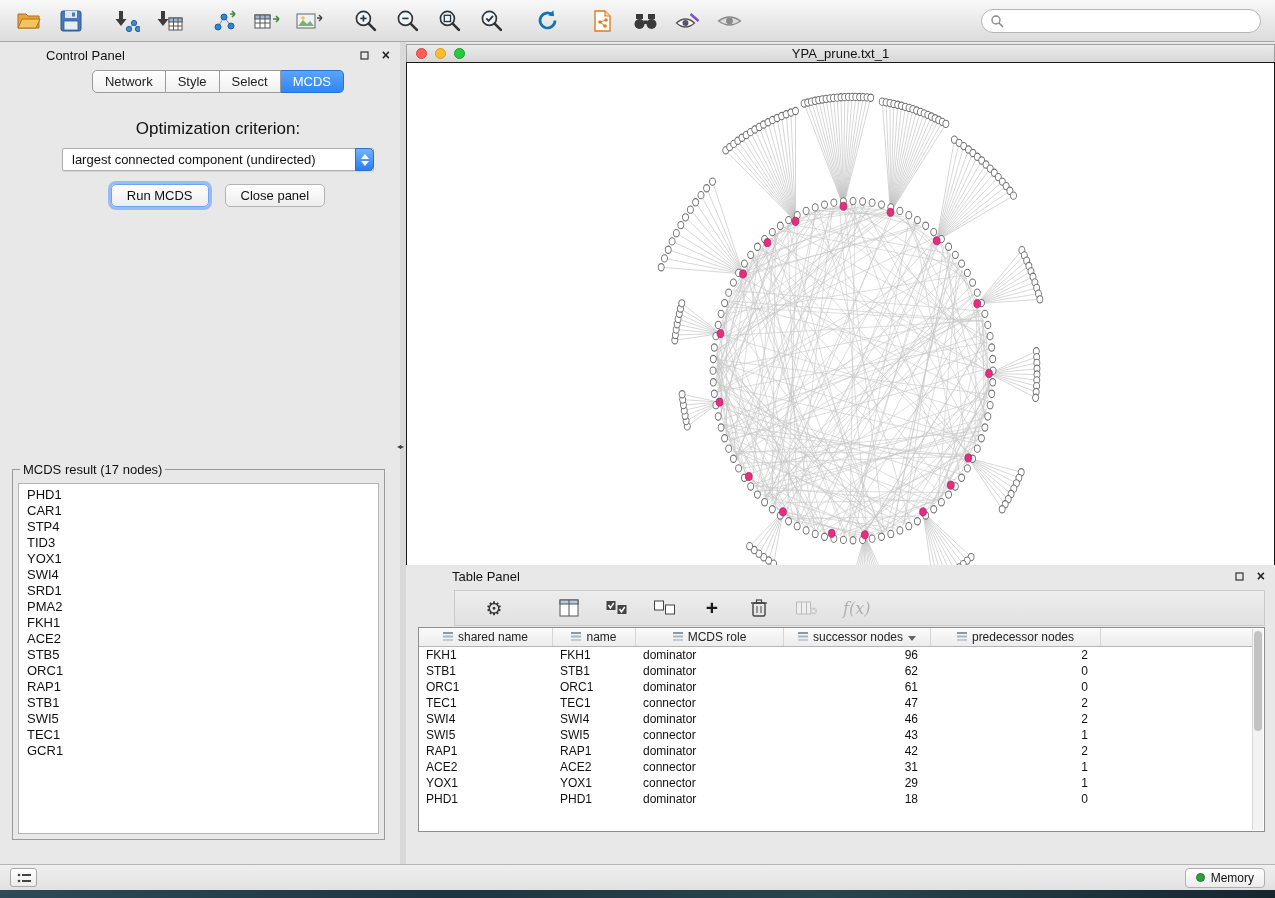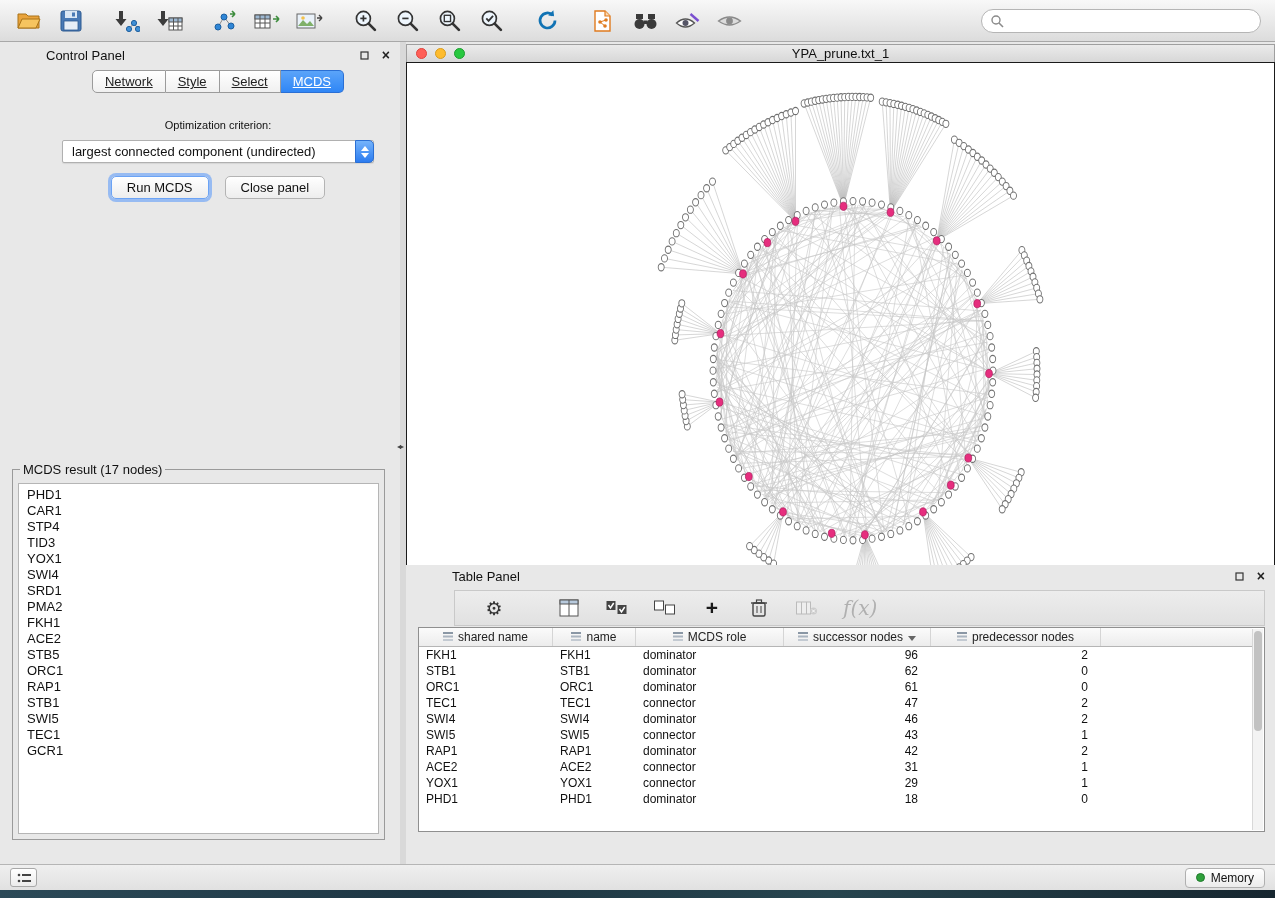--- a/index.html
+++ b/index.html
@@ -18,25 +18,25 @@
   .main{position:absolute;top:42px;left:0;right:0;bottom:34px;}
 
   
   .panel-header{height:22px;display:flex;align-items:center;padding:0 10px;font-size:13px;}
   .win-icons{margin-left:auto;display:flex;align-items:center;gap:13px;}
   .win-x{font-size:14px;font-weight:bold;line-height:10px;color:#222;}
 
   
   .control-panel{position:absolute;left:0;top:2px;width:400px;bottom:0;background:#e8e8e8;padding-left:36px;}
   .seg-tabs{display:flex;justify-content:center;margin-top:4px;}
-  .seg-tab{padding:3px 12px;font-size:13px;border:1px solid #9b9b9b;border-left:none;background:linear-gradient(#ffffff,#f0f0f0);color:#222;cursor:default;white-space:nowrap;text-decoration:underline;}
+  .seg-tab{padding:3px 12px;font-size:13px;border:1px solid #9b9b9b;border-left:none;background:linear-gradient(#ffffff,#f0f0f0);color:#222;cursor:default;white-space:nowrap;}
   .seg-tab:first-child{border-left:1px solid #9b9b9b;border-radius:5px 0 0 5px;}
   .seg-tab:last-child{border-radius:0 5px 5px 0;}
   .seg-tab.active{background:linear-gradient(#5ba4f9,#2f86f6);border-color:#2a6fd4;color:#fff;}
-  .opt-label{text-align:center;font-size:11px;margin-top:26px;}
+  .opt-label{text-align:center;font-size:17px;margin-top:26px;}
   .mac-select{width:312px;height:23px;margin:9px auto 0;background:#fff;border:1px solid #b0b0b0;border-radius:2px;display:flex;align-items:center;font-size:13px;position:relative;padding-left:9px;box-shadow:0 1px 1px rgba(0,0,0,.08);}
   .mac-select .stepper{position:absolute;right:-1px;top:-1px;bottom:-1px;width:19px;background:linear-gradient(#74b3fb,#2c7cf0);border:1px solid #2a6fd4;border-radius:0 5px 5px 0;display:flex;flex-direction:column;align-items:center;justify-content:center;gap:2px;}
   .btn-row{display:flex;justify-content:center;gap:16px;margin-top:13px;}
   .mac-btn{padding:3px 15px;font-size:13px;border:1px solid #b4b4b4;border-radius:5px;background:linear-gradient(#ffffff,#ededed);color:#111;cursor:default;}
   .mac-btn.focused{box-shadow:0 0 0 3px rgba(84,150,250,.55);border-color:#6ba3f5;}
   .result-box{position:absolute;left:12px;right:15px;top:418px;bottom:24px;border:1px solid #9a9a9a;padding:6px 5px 5px;display:flex;flex-direction:column;background:#e8e8e8;}
   .result-box legend{font-size:13px;padding:0 3px;margin-left:2px;}
   .result-list{flex:1;background:#fff;border:1px solid #b5b5b5;padding:3px 0;overflow:hidden;}
   .result-item{font-size:13px;line-height:16px;padding-left:8px;}
 
@@ -54,21 +54,21 @@
   .net-title{position:absolute;left:0;right:0;text-align:center;font-size:13px;color:#111;}
   .net-canvas{position:absolute;top:18px;left:0;right:0;bottom:0;background:#fff;border:1px solid #1a1a1a;}
   .net-canvas svg{width:100%;height:100%;display:block;}
 
   
   .table-panel{position:absolute;left:406px;top:523px;right:0;bottom:0;background:#e8e8e8;padding-left:36px;}
   .table-toolbar{height:36px;display:flex;align-items:center;gap:25px;padding-left:28px;margin:3px 10px 0 12px;background:linear-gradient(#ededed,#e1e1e1);border:1px solid #c9c9c9;}
   .tt-btn{display:flex;align-items:center;justify-content:center;min-width:22px;cursor:default;}
   .gear{font-size:19px;color:#333;line-height:19px;}
   .plus{font-size:21px;font-weight:bold;color:#1a1a1a;line-height:18px;}
-  .fx{font-family:"DejaVu Serif",serif;font-style:italic;font-size:20px;color:#b0b0b0;}
+  .fx{font-family:"DejaVu Serif",serif;font-style:italic;font-size:16px;color:#b0b0b0;}
   .data-table{position:absolute;left:12px;right:10px;top:62px;bottom:32px;background:#fff;border:1px solid #8f8f8f;display:flex;flex-direction:column;overflow:hidden;}
   .t-header{display:grid;grid-template-columns:134px 83px 148px 147px 170px 1fr;height:19px;border-bottom:1px solid #b5b5b5;background:linear-gradient(#fbfbfb,#ececec);flex:0 0 auto;margin-right:12px;}
   .t-hcell{display:flex;align-items:center;justify-content:center;gap:5px;font-size:12px;color:#222;border-right:1px solid #d5d5d5;overflow:hidden;white-space:nowrap;}
   .t-hcell.filler{border-right:none;}
   .t-body{flex:1;margin-right:12px;}
   .t-row{display:grid;grid-template-columns:134px 83px 148px 147px 170px 1fr;height:16px;}
   .t-cell{font-size:12px;padding-left:7px;display:flex;align-items:center;overflow:hidden;white-space:nowrap;}
   .t-cell.num{justify-content:flex-end;padding-right:13px;padding-left:0;}
   .t-scroll{position:absolute;top:1px;right:1px;bottom:1px;width:11px;background:#f3f3f3;border-left:1px solid #d8d8d8;}
   .t-scroll .thumb{margin:2px 1px;height:100px;background:#c2c2c2;border-radius:5px;}

